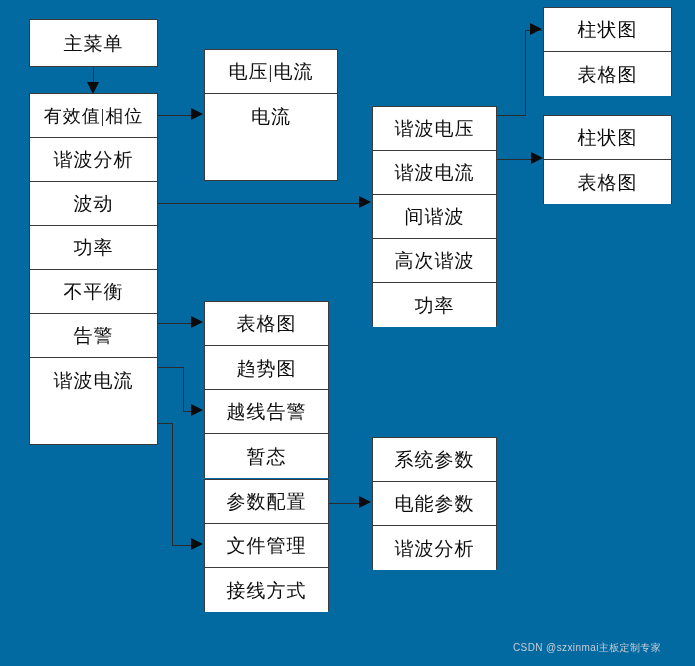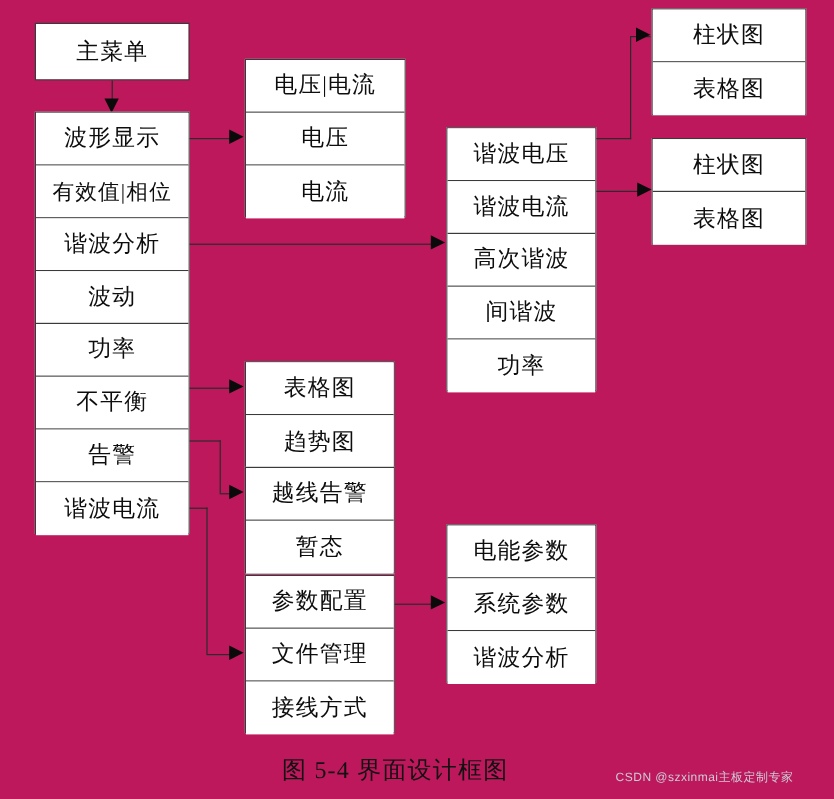--- a/index.html
+++ b/index.html
@@ -5,21 +5,21 @@
 <style>
   html,body{margin:0;padding:0;background:#ffffff;}
   body{
     font-family:"Liberation Serif","DejaVu Serif",serif;
     color:#111;
   }
   #canvas{
     position:relative;
     width:695px;
     height:666px;
-    background:#be185d;
+    background:#0369a1;
     overflow:hidden;
   }
   
   .group{
     position:absolute;
     border:1.6px solid #3a3a3a;
     box-sizing:border-box;
     background:#fff;
   }
   .cell{
@@ -87,44 +87,42 @@
 <div id="canvas">
 
   <div class="group" style="left:29px; top:19px; width:129px; height:48px;">
     <div class="cell" style="height:100%;">主菜单</div>
   </div>
 
   <div class="vline" style="left:93px; top:67px; height:17px;"></div>
   <div class="arrow-d" style="left:87px; top:82px;"></div>
 
   <div class="group" style="left:29px; top:93px; width:129px; height:352px;">
-    <div class="cell" style="height:44px;">波形显示</div>
     <div class="cell" style="height:44px;font-size:18px;">有效值|相位</div>
     <div class="cell" style="height:44px;">谐波分析</div>
     <div class="cell" style="height:44px;">波动</div>
     <div class="cell" style="height:44px;">功率</div>
     <div class="cell" style="height:44px;">不平衡</div>
     <div class="cell" style="height:44px;">告警</div>
     <div class="cell" style="height:44px;">谐波电流</div>
   </div>
 
   <div class="group" style="left:204px; top:49px; width:134px; height:132px;">
     <div class="cell" style="height:44px;">电压|电流</div>
-    <div class="cell" style="height:44px;">电压</div>
     <div class="cell" style="height:44px;">电流</div>
   </div>
 
   <div class="hline" style="left:158px; top:115px; width:34px;"></div>
   <div class="arrow-r" style="left:191px; top:108px;"></div>
 
   <div class="group" style="left:372px; top:106px; width:125px; height:220px;">
     <div class="cell" style="height:44px;">谐波电压</div>
     <div class="cell" style="height:44px;">谐波电流</div>
+    <div class="cell" style="height:44px;">间谐波</div>
     <div class="cell" style="height:44px;">高次谐波</div>
-    <div class="cell" style="height:44px;">间谐波</div>
     <div class="cell" style="height:44px;">功率</div>
   </div>
 
   <div class="hline" style="left:158px; top:203px; width:202px;"></div>
   <div class="arrow-r" style="left:359px; top:196px;"></div>
 
   <div class="group" style="left:543px; top:7px; width:129px; height:89px;">
     <div class="cell" style="height:44px;">柱状图</div>
     <div class="cell" style="height:44px;">表格图</div>
   </div>
@@ -165,24 +163,23 @@
     <div class="cell" style="height:44px;">文件管理</div>
     <div class="cell" style="height:44px;">接线方式</div>
   </div>
 
   <div class="hline" style="left:158px; top:423px; width:15px;"></div>
   <div class="vline" style="left:172px; top:423px; height:122px;"></div>
   <div class="hline" style="left:172px; top:545px; width:21px;"></div>
   <div class="arrow-r" style="left:191px; top:538px;"></div>
 
   <div class="group" style="left:372px; top:437px; width:125px; height:132px;">
+    <div class="cell" style="height:44px;">系统参数</div>
     <div class="cell" style="height:44px;">电能参数</div>
-    <div class="cell" style="height:44px;">系统参数</div>
     <div class="cell" style="height:44px;">谐波分析</div>
   </div>
 
   <div class="hline" style="left:329px; top:503px; width:31px;"></div>
   <div class="arrow-r" style="left:359px; top:496px;"></div>
 
-  <div id="caption" style="left:235px; top:628px;">图 5-4  界面设计框图</div>
   <div id="watermark" style="left:513px; top:641px;">CSDN @szxinmai主板定制专家</div>
 
 </div>
 
 </body></html>

